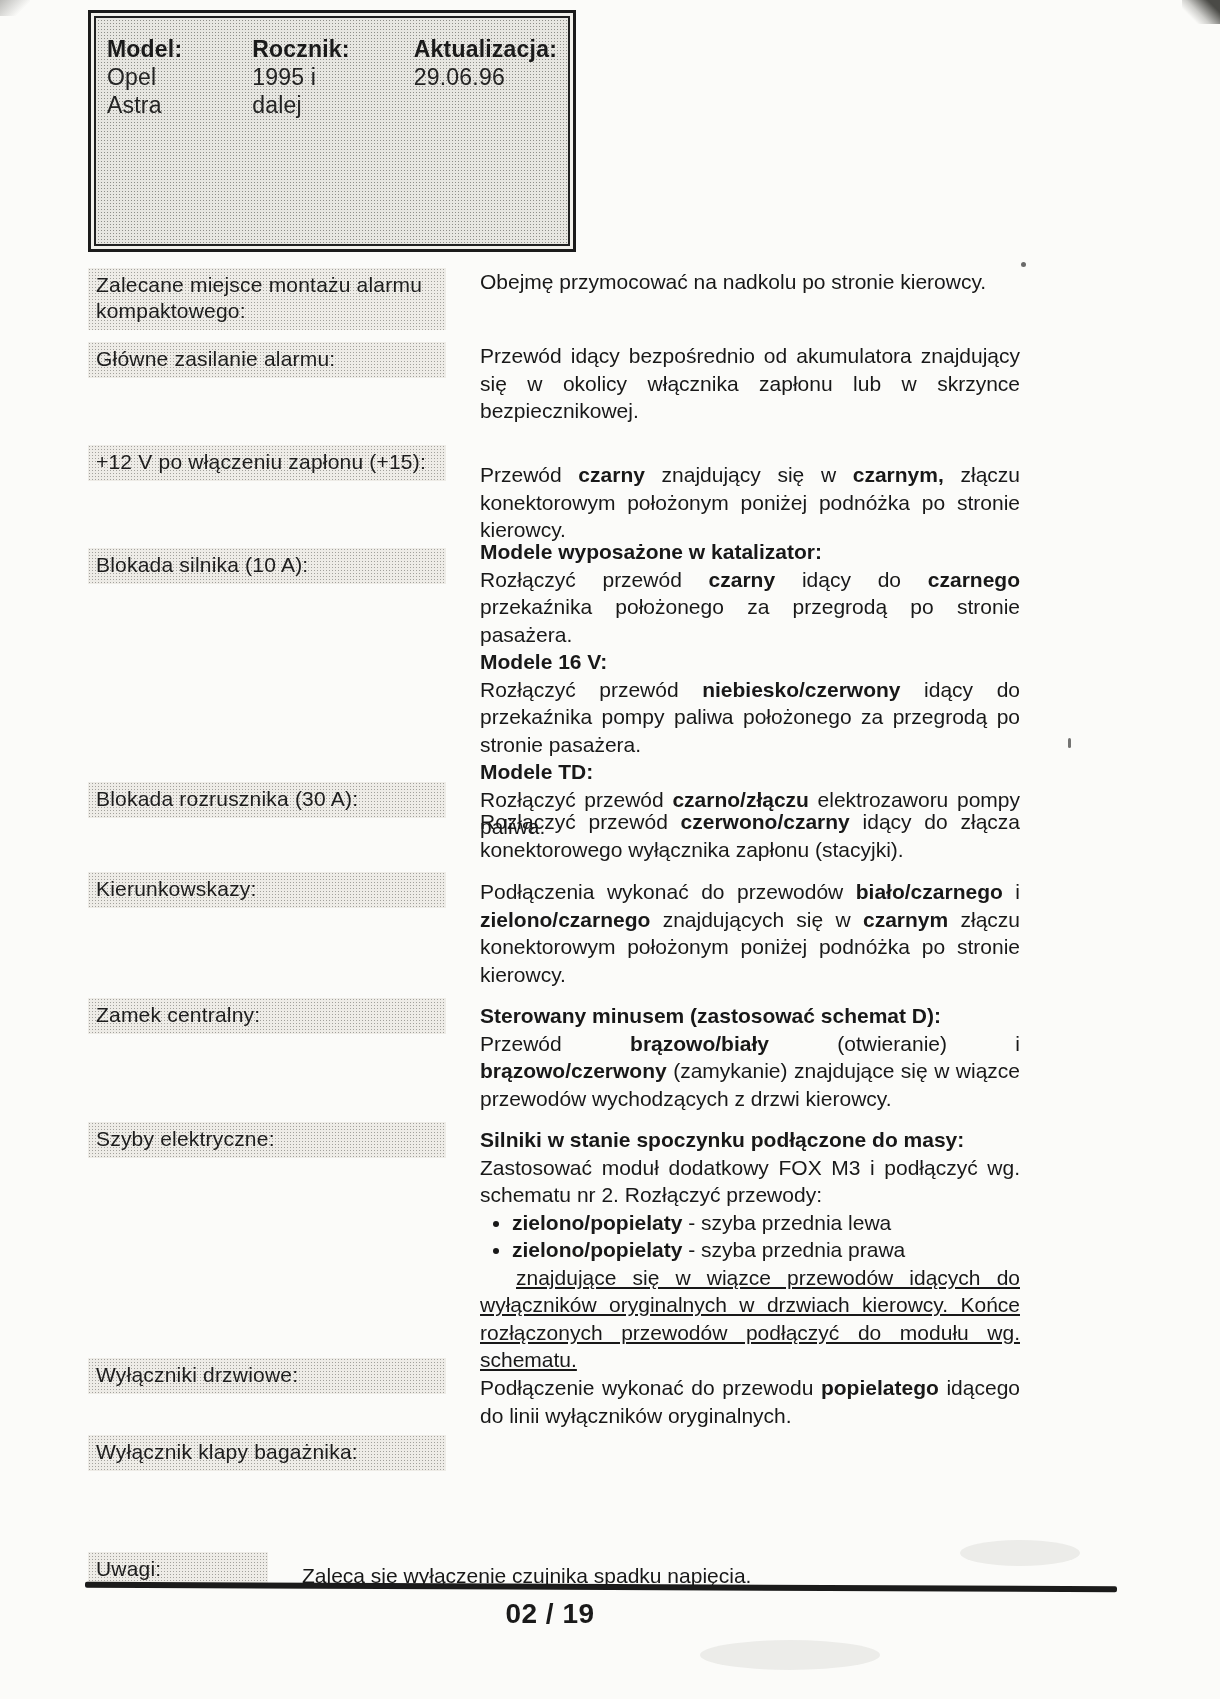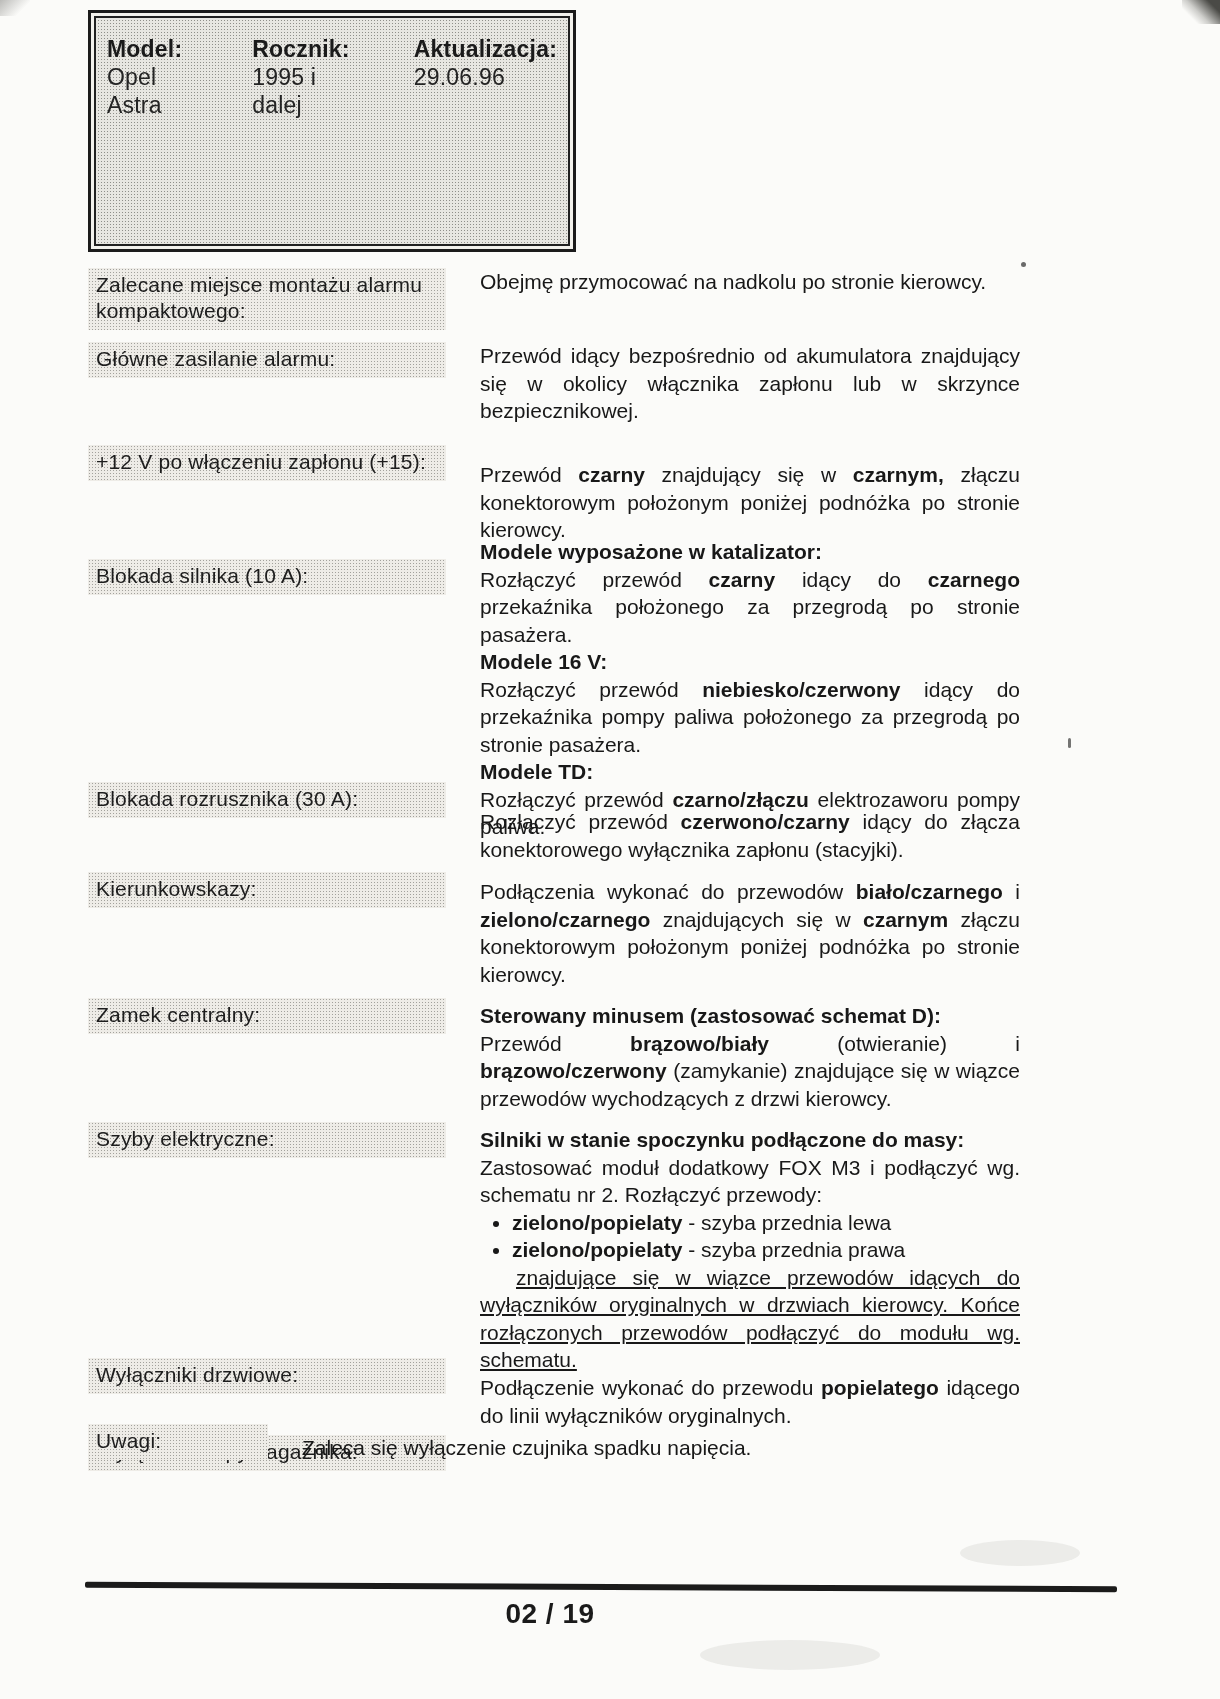--- a/index.html
+++ b/index.html
@@ -44,28 +44,28 @@
   .row-content{flex:none;width:540px;font-size:21px;line-height:27.5px;color:#181818;}
   .row-content p{margin:0;text-align:justify;}
   .row-content p.indent{text-indent:36px;text-decoration:underline;}
   .row-content b{font-weight:bold;}
   .row-content ul{margin:0;padding-left:32px;list-style:disc;}
   .row-content li{text-align:left;}
 
   .row-1{top:268px}
   .row-2{top:342px}
   .row-3{top:445px}  .row-3 .row-content{margin-top:16px}
-  .row-4{top:538px}  .row-4 .row-label{margin-top:21px}
+  .row-4{top:538px}  .row-4 .row-label{margin-top:10px}
   .row-5{top:782px}  .row-5 .row-content{margin-top:26px}
   .row-6{top:872px}  .row-6 .row-content{margin-top:6px}
   .row-7{top:998px}  .row-7 .row-content{margin-top:4px}
   .row-8{top:1122px} .row-8 .row-content{margin-top:4px}
   .row-9{top:1358px} .row-9 .row-content{margin-top:16px}
   .row-10{top:1435px}.row-10 .row-content{margin-top:16px}
-  .row-11{top:1424px}.row-11 .row-label{width:180px}
+  .row-11{top:1552px}.row-11 .row-label{width:180px}
   .row-11 .row-content{margin-top:10px}
 
   
   .footer-rule{
     position:absolute;left:85px;top:1584px;width:1032px;height:6px;
     background:#1b1b1b;transform:rotate(.25deg);border-radius:2px;
   }
   .page-number{
     position:absolute;left:430px;top:1598px;width:240px;
     text-align:center;font-size:28px;font-weight:bold;color:#1a1a1a;letter-spacing:.5px;

